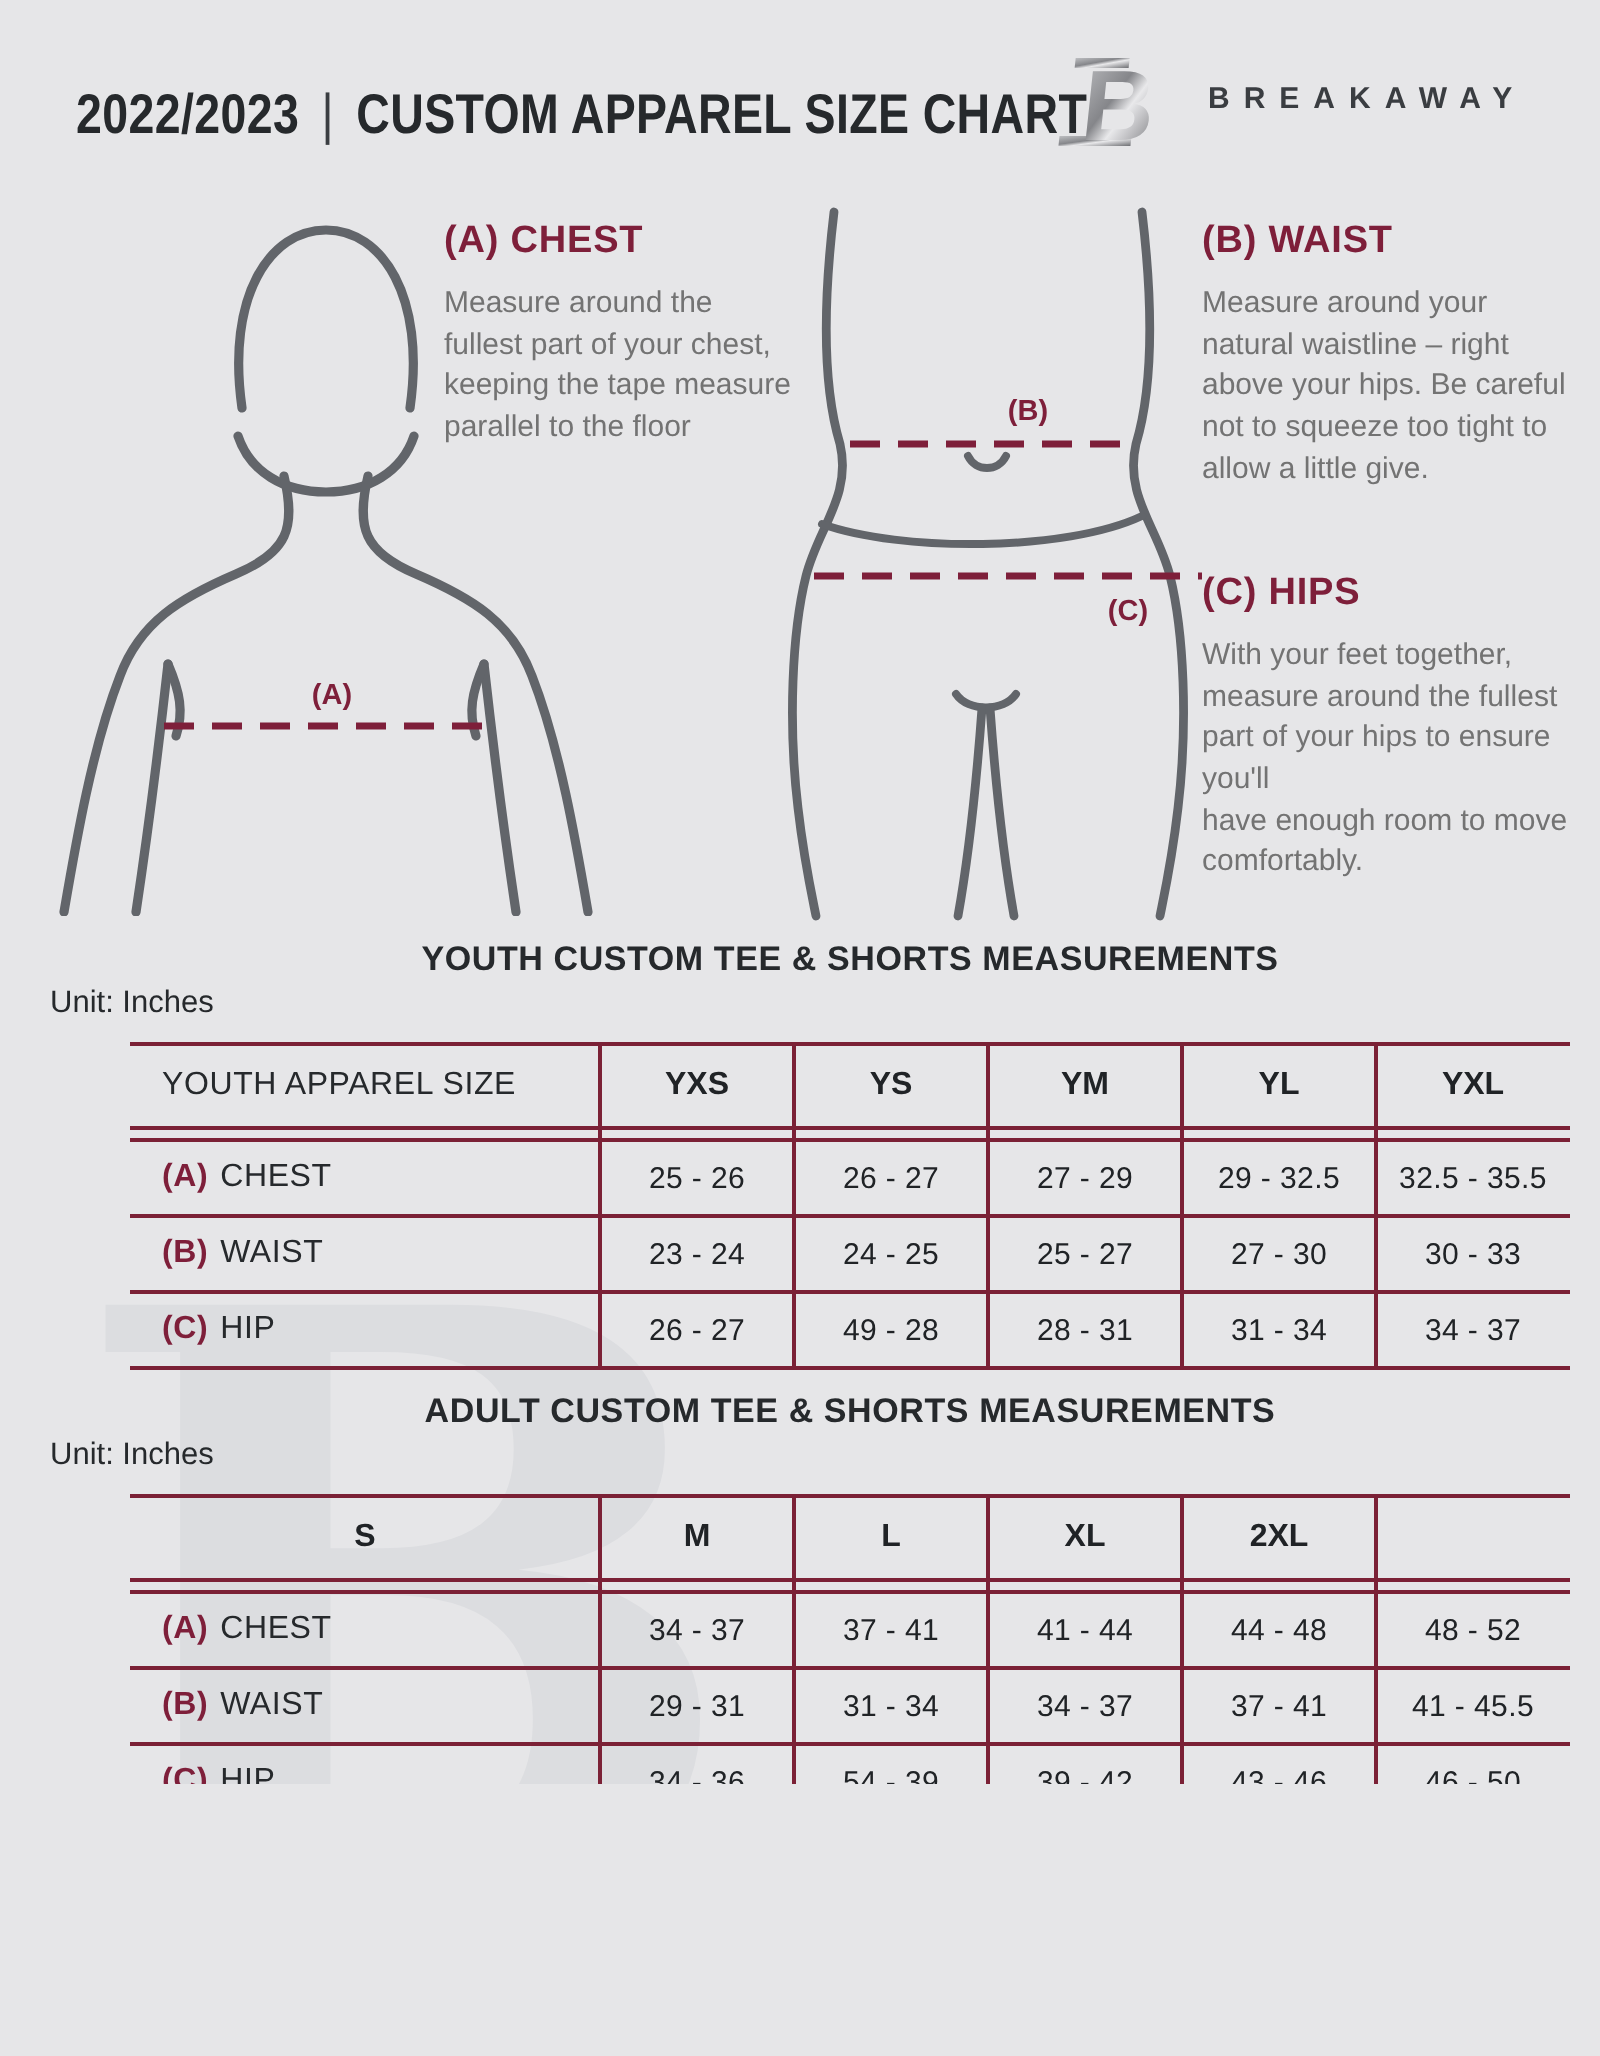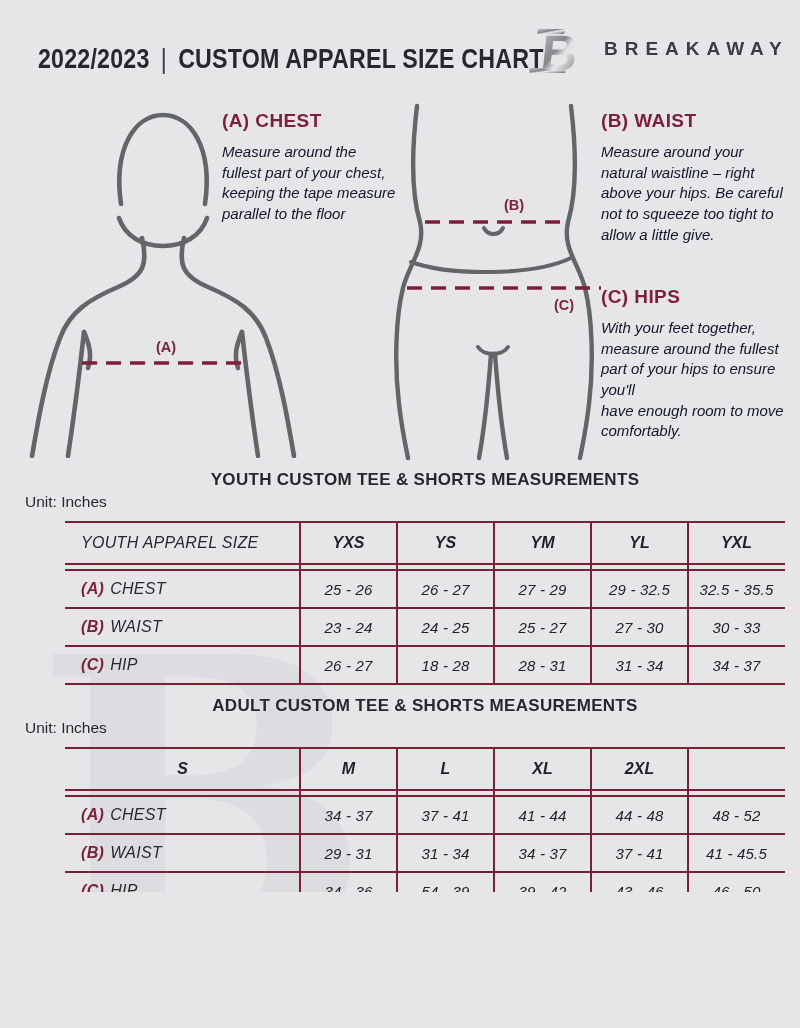--- a/index.html
+++ b/index.html
@@ -10,41 +10,41 @@
     color:#26292c;
   }
   
   .hdr-title{
     position:absolute; left:38px; top:42px;
     font-size:25px; font-weight:700; color:#26292c; white-space:nowrap;
     transform:scale(0.93,1.12); transform-origin:left top; letter-spacing:0.2px;
   }
   .hdr-title .pipe{ font-weight:400; margin:0 12px; color:#3a3d41; }
   .brand{ position:absolute; left:527px; top:18px; display:flex; align-items:center; gap:15px; }
-  .brand-name{ font-size:19px; font-weight:700; letter-spacing:7px; color:#3a3d41; }
+  .brand-name{ font-size:15px; font-weight:700; letter-spacing:7px; color:#3a3d41; }
   
   .fig{ position:absolute; pointer-events:none; }
   .fig-left{ left:18px; top:106px; }
   .fig-right{ left:375px; top:100px; }
   .note{ position:absolute; }
   .note h3{ margin:0 0 10px 0; font-size:19px; font-weight:800; color:#7e1f3a; letter-spacing:0.4px; }
-  .note p{ margin:0; font-style:italic; font-size:15px; line-height:1.38; color:#0f172a; white-space:pre-line; }
+  .note p{ margin:0; font-size:15px; line-height:1.38; color:#737373; white-space:pre-line; }
   .note-a{ left:222px; top:110px; width:174px; }
   .note-b{ left:601px; top:110px; width:190px; }
   .note-c{ left:601px; top:286px; width:194px; }
   
   .tbl-block{ position:absolute; left:0; width:100%; z-index:1;padding-left:25px; }
   #youth-block{ top:470px; }
   #adult-block{ top:684px;margin-top:12px; }
   .tbl-title{ text-align:center; font-size:17px; font-weight:700; color:#26292c; letter-spacing:0.3px; }
   .tbl-unit{ font-size:15.5px; color:#26292c; margin-top:3px; }
   .size-table{ position:relative; width:720px; margin:10px auto 0 auto; }
   .t-row{
     display:grid; grid-template-columns:235px 97px 97px 97px 97px 97px;
-    align-items:center; border-bottom:2px solid #7b2136; height:36px;font-style:italic;
+    align-items:center; border-bottom:2px solid #7b2136; height:36px;
   }
   .t-head{ border-top:2px solid #7b2136; height:40px; }
   .t-gap{ height:4px; border-bottom:2px solid #7b2136; }
   .vsep{ position:absolute; top:0; bottom:0; width:2px; background:#7b2136; z-index:2; }
   .vs1{ left:234px; } .vs2{ left:331px; } .vs3{ left:428px; } .vs4{ left:525px; } .vs5{ left:622px; }
   .c-label{ padding-left:16px; font-size:16px; color:#26292c; letter-spacing:0.3px; text-align:left; }
   .c-size{ text-align:center; font-weight:700; font-size:16px; color:#202326; }
   .c-val{ text-align:center; font-size:15px; color:#202326; letter-spacing:0.2px; }
   .row-prefix{ font-weight:700; color:#7e1f3a; margin-right:6px; }
   
@@ -174,21 +174,21 @@
         <div class="c-val">24 - 25</div>
         <div class="c-val">25 - 27</div>
         <div class="c-val">27 - 30</div>
         <div class="c-val">30 - 33</div>
       </div>
       <div class="t-row">
         <div class="c-label">
           <span class="row-prefix">(C)</span><span>HIP</span>
         </div>
         <div class="c-val">26 - 27</div>
-        <div class="c-val">18 - 28</div>
+        <div class="c-val">49 - 28</div>
         <div class="c-val">28 - 31</div>
         <div class="c-val">31 - 34</div>
         <div class="c-val">34 - 37</div>
       </div>
     </div>
   </div>
 
   <div class="tbl-block" id="adult-block">
     <div class="tbl-title">ADULT CUSTOM TEE &amp; SHORTS MEASUREMENTS</div>
     <div class="tbl-unit">Unit: Inches</div>

